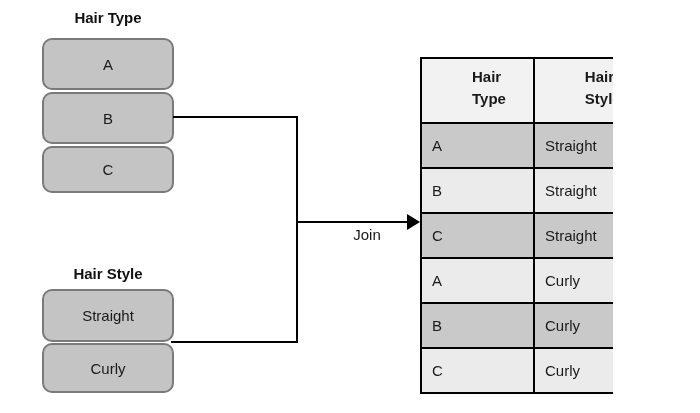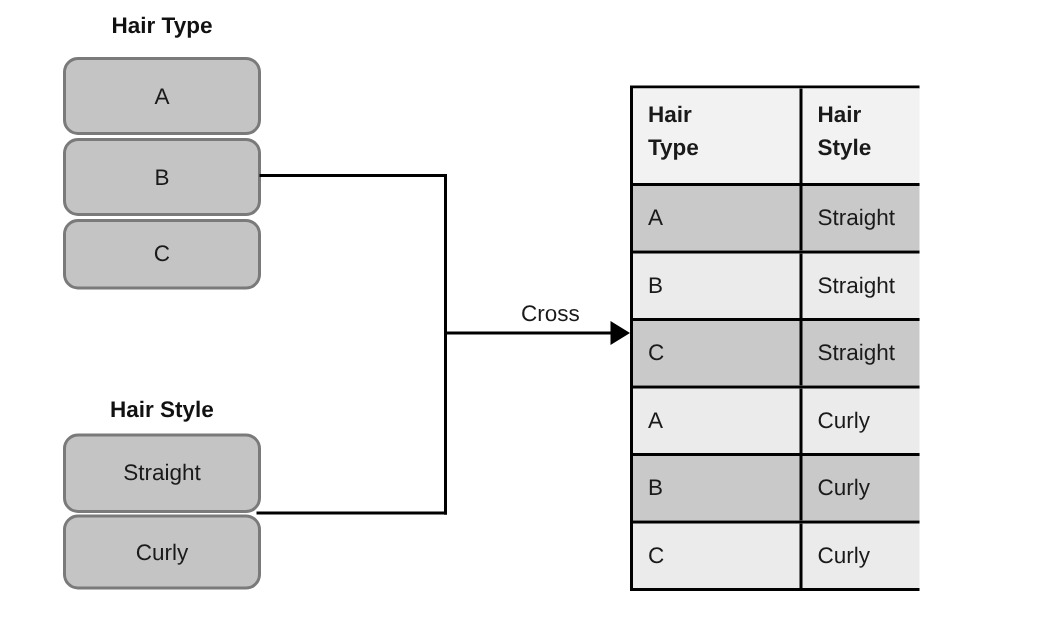--- a/index.html
+++ b/index.html
@@ -107,20 +107,21 @@
     border-right: 2px solid #000000;
   }
   .jcell.col2 { width: 110px; }
 
   .jrow.header { height: 63px; background: #f2f2f2; }
   .jrow.header .jcell {
     font-weight: bold;
     white-space: pre-line;
     line-height: 1.45;
     padding: 7px 0 0 10px;
+    margin-left: 40px;
   }
 
   .jrow.data { height: 43px; }
   .jrow.data .jcell {
     display: flex;
     align-items: center;
     padding-left: 10px;
   }
   
   .jrow.data          { background: #ebebeb; }
@@ -149,21 +150,21 @@
   <div class="rbox box-curly">
     <span>Curly</span>
   </div>
 
   <div class="line line-from-b"></div>
   <div class="line line-vertical"></div>
   <div class="line line-from-straight"></div>
   <div class="line line-arrow-shaft"></div>
   <div class="arrow-head"></div>
 
-  <div class="op-label op-line1">Cross</div>
+  <div class="op-label op-line2">Join</div>
 
   <div class="jtable">
     <div class="jrow header">
       <div class="jcell col1">Hair
 Type</div>
       <div class="jcell col2">Hair
 Style</div>
     </div>
     <div class="jrow data">
       <div class="jcell col1">A</div>

